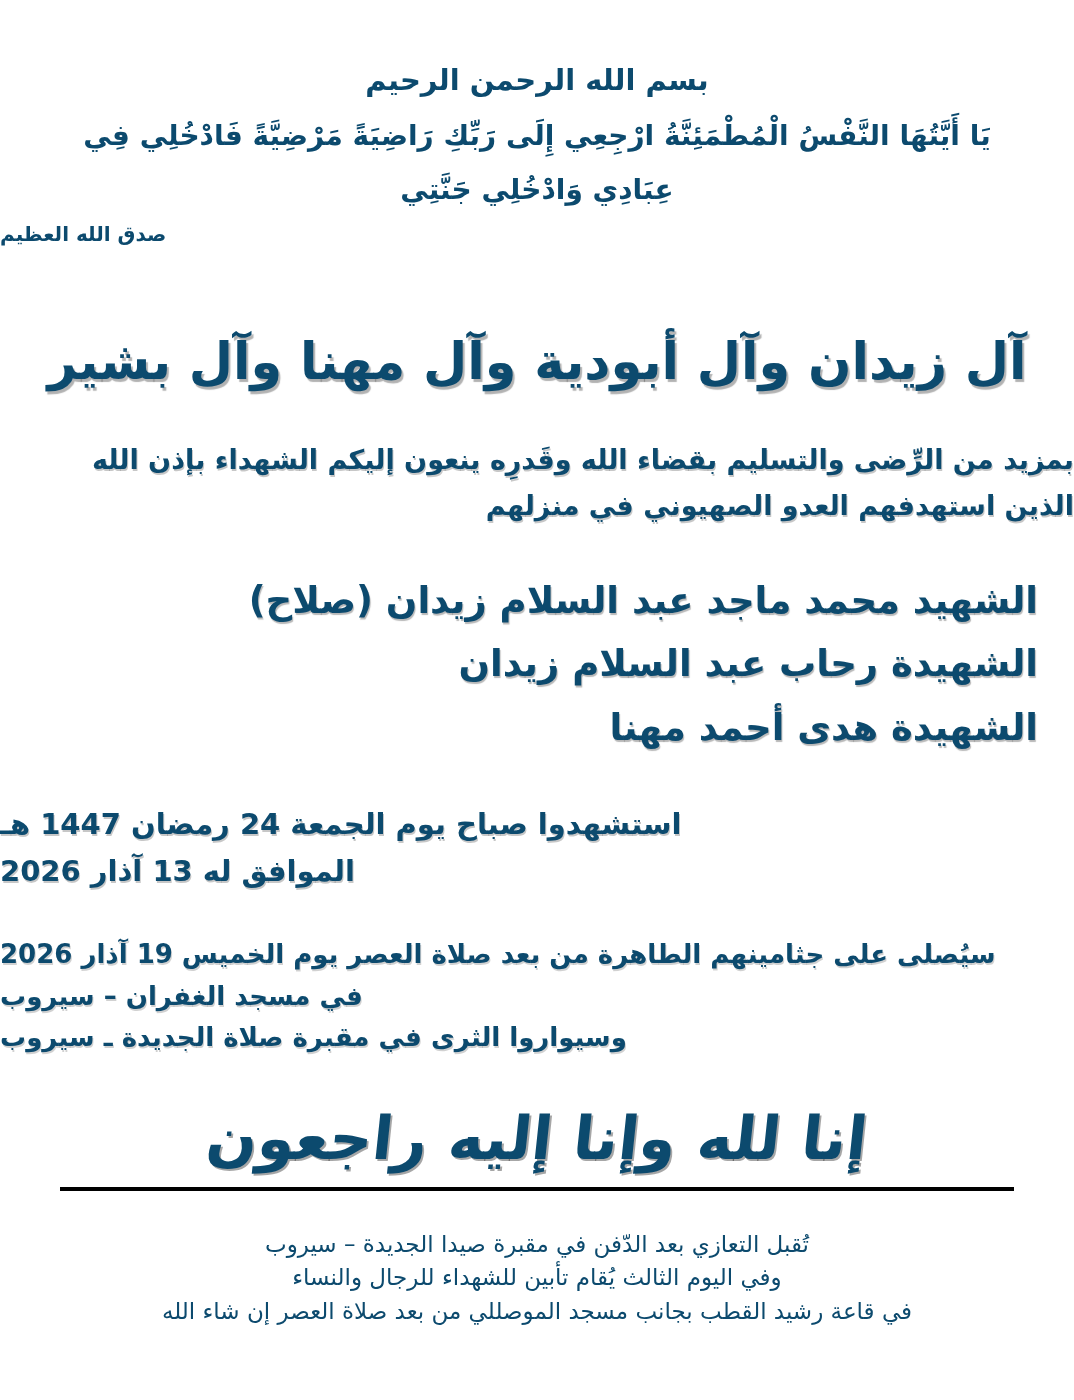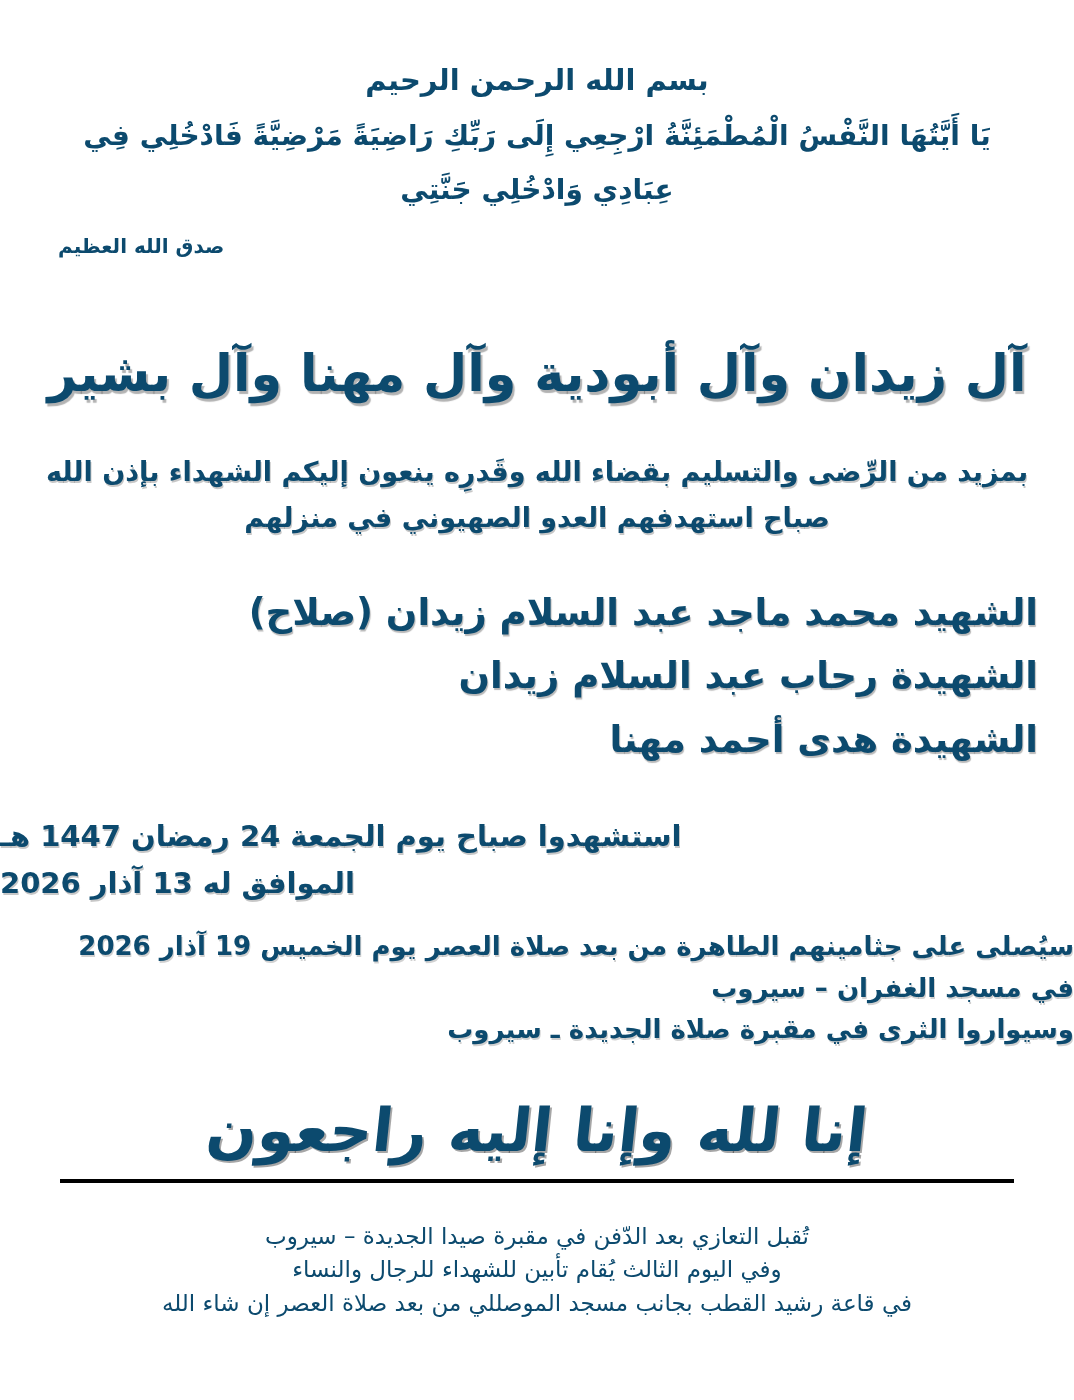--- a/index.html
+++ b/index.html
@@ -25,41 +25,39 @@
     padding-top: 52px;
     font-weight: bold;
     font-size: 28px;
     line-height: 1.95;
     text-align: center;
   }
   .basmala { font-size: 29px; }
   .verse-line { font-size: 28px; }
 
   .sadaqa {
-    margin-top: 16px;
-    padding-left: 58px;
+    margin-top: 4px;
     text-align: left;
     font-size: 20px;
     font-weight: bold;
   }
 
   
   .families-title {
     margin-top: 86px;
     text-align: center;
     font-size: 51px;
     font-weight: bold;
     text-shadow: 2px 3px 1px rgba(0,0,0,0.30);
     white-space: nowrap;
   }
 
   
   .announce {
     margin-top: 46px;
-    text-align: center;
     font-size: 27px;
     font-weight: bold;
     line-height: 1.7;
     text-shadow: 1px 2px 0 rgba(0,0,0,0.22);
   }
 
   
   .martyrs {
     margin-top: 40px;
     padding-right: 36px;
@@ -75,22 +73,22 @@
     margin-top: 42px;
     text-align: left;
     font-size: 29px;
     font-weight: bold;
     line-height: 1.6;
     text-shadow: 1px 2px 0 rgba(0,0,0,0.22);
   }
 
   
   .funeral-block {
-    margin-top: 20px;
-    text-align: right;
+    margin-top: 40px;
+    text-align: left;
     font-size: 26px;
     font-weight: bold;
     line-height: 1.6;
     text-shadow: 1px 2px 0 rgba(0,0,0,0.18);
   }
 
   
   .istirjaa {
     margin-top: 44px;
     text-align: center;
@@ -125,21 +123,21 @@
     <div class="verse-line">يَا أَيَّتُهَا النَّفْسُ الْمُطْمَئِنَّةُ ارْجِعِي إِلَى رَبِّكِ رَاضِيَةً مَرْضِيَّةً فَادْخُلِي فِي</div>
     <div class="verse-line">عِبَادِي وَادْخُلِي جَنَّتِي</div>
   </div>
 
   <div class="sadaqa">صدق الله العظيم</div>
 
   <div class="families-title">آل زيدان وآل أبودية وآل مهنا وآل بشير</div>
 
   <div class="announce">
     <div>بمزيد من الرِّضى والتسليم بقضاء الله وقَدرِه ينعون إليكم الشهداء بإذن الله</div>
-    <div>صباح استهدفهم العدو الصهيوني في منزلهم</div>
+    <div>الذين استهدفهم العدو الصهيوني في منزلهم</div>
   </div>
 
   <div class="martyrs">
     <div>الشهيد محمد ماجد عبد السلام زيدان (صلاح)</div>
     <div>الشهيدة رحاب عبد السلام زيدان</div>
     <div>الشهيدة هدى أحمد مهنا</div>
   </div>
 
   <div class="date-block">
     <div>استشهدوا صباح يوم الجمعة 24 رمضان 1447 هـ</div>

